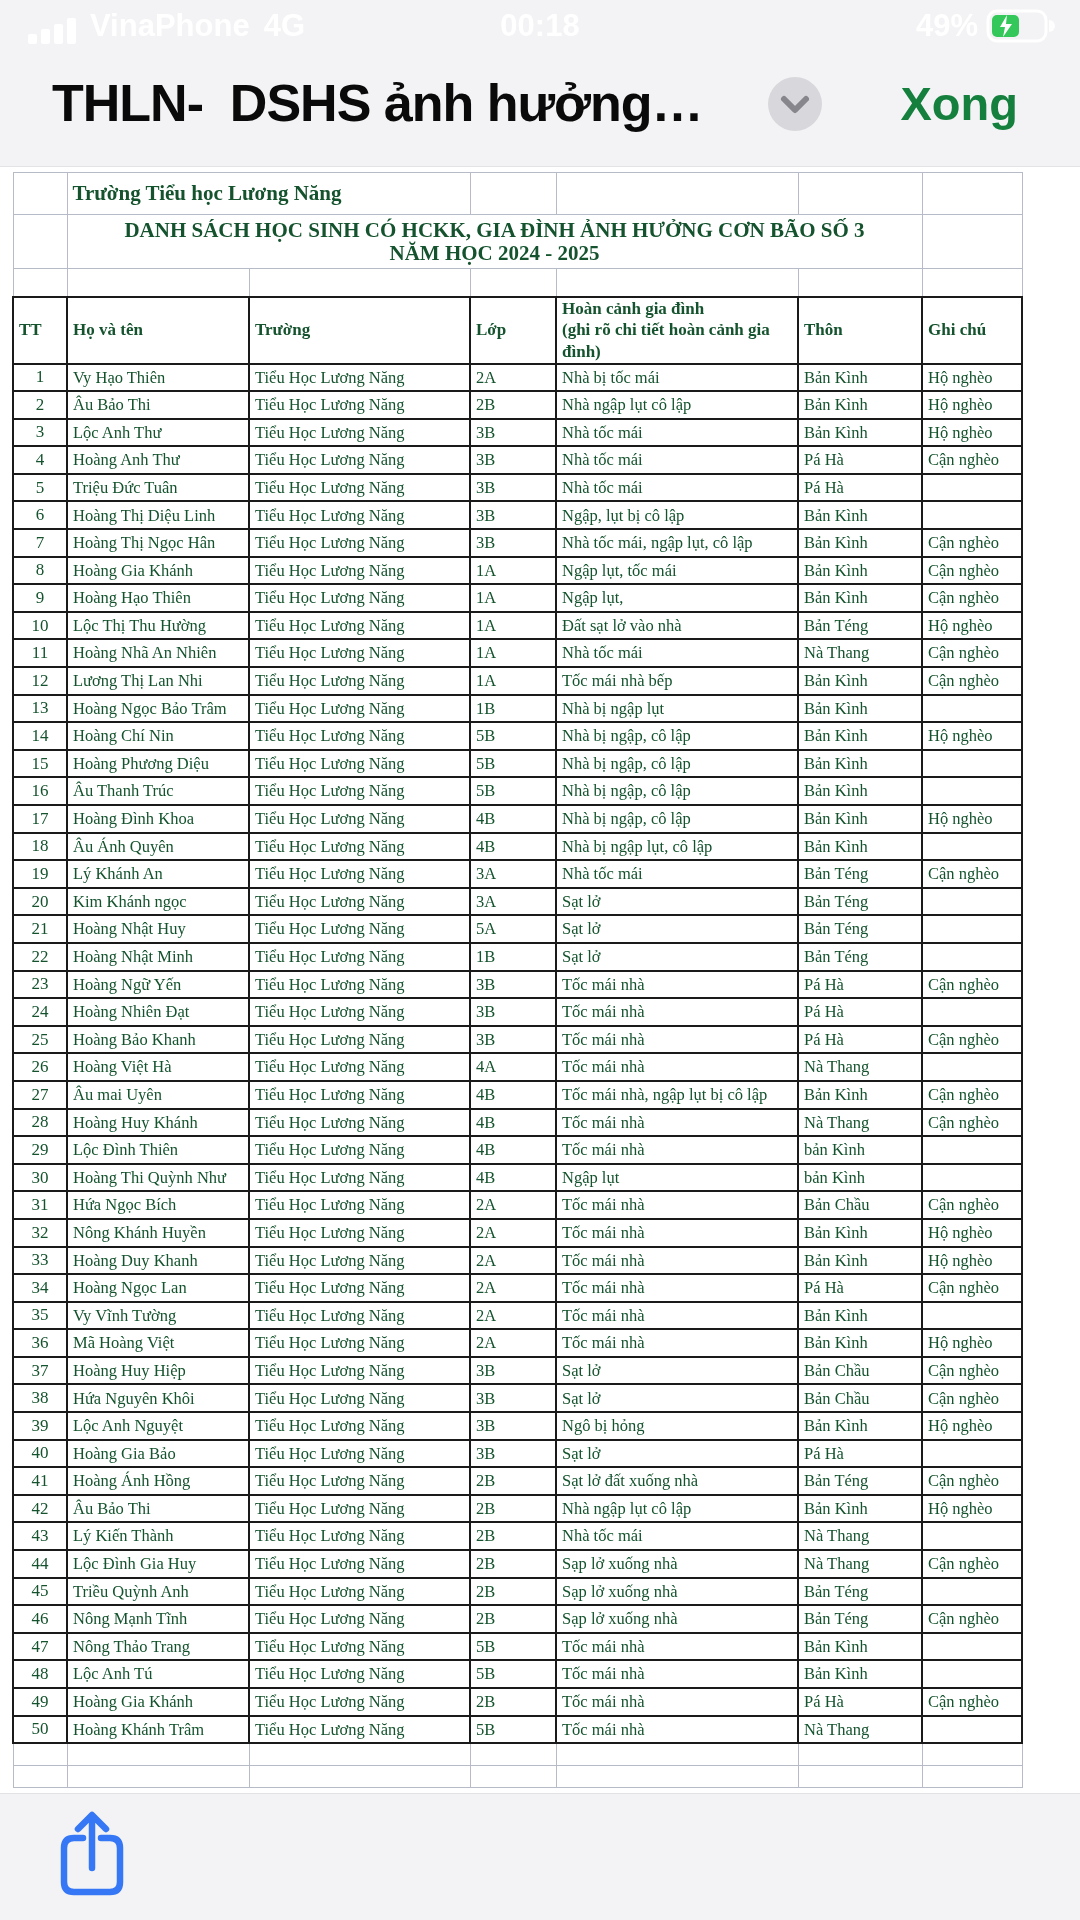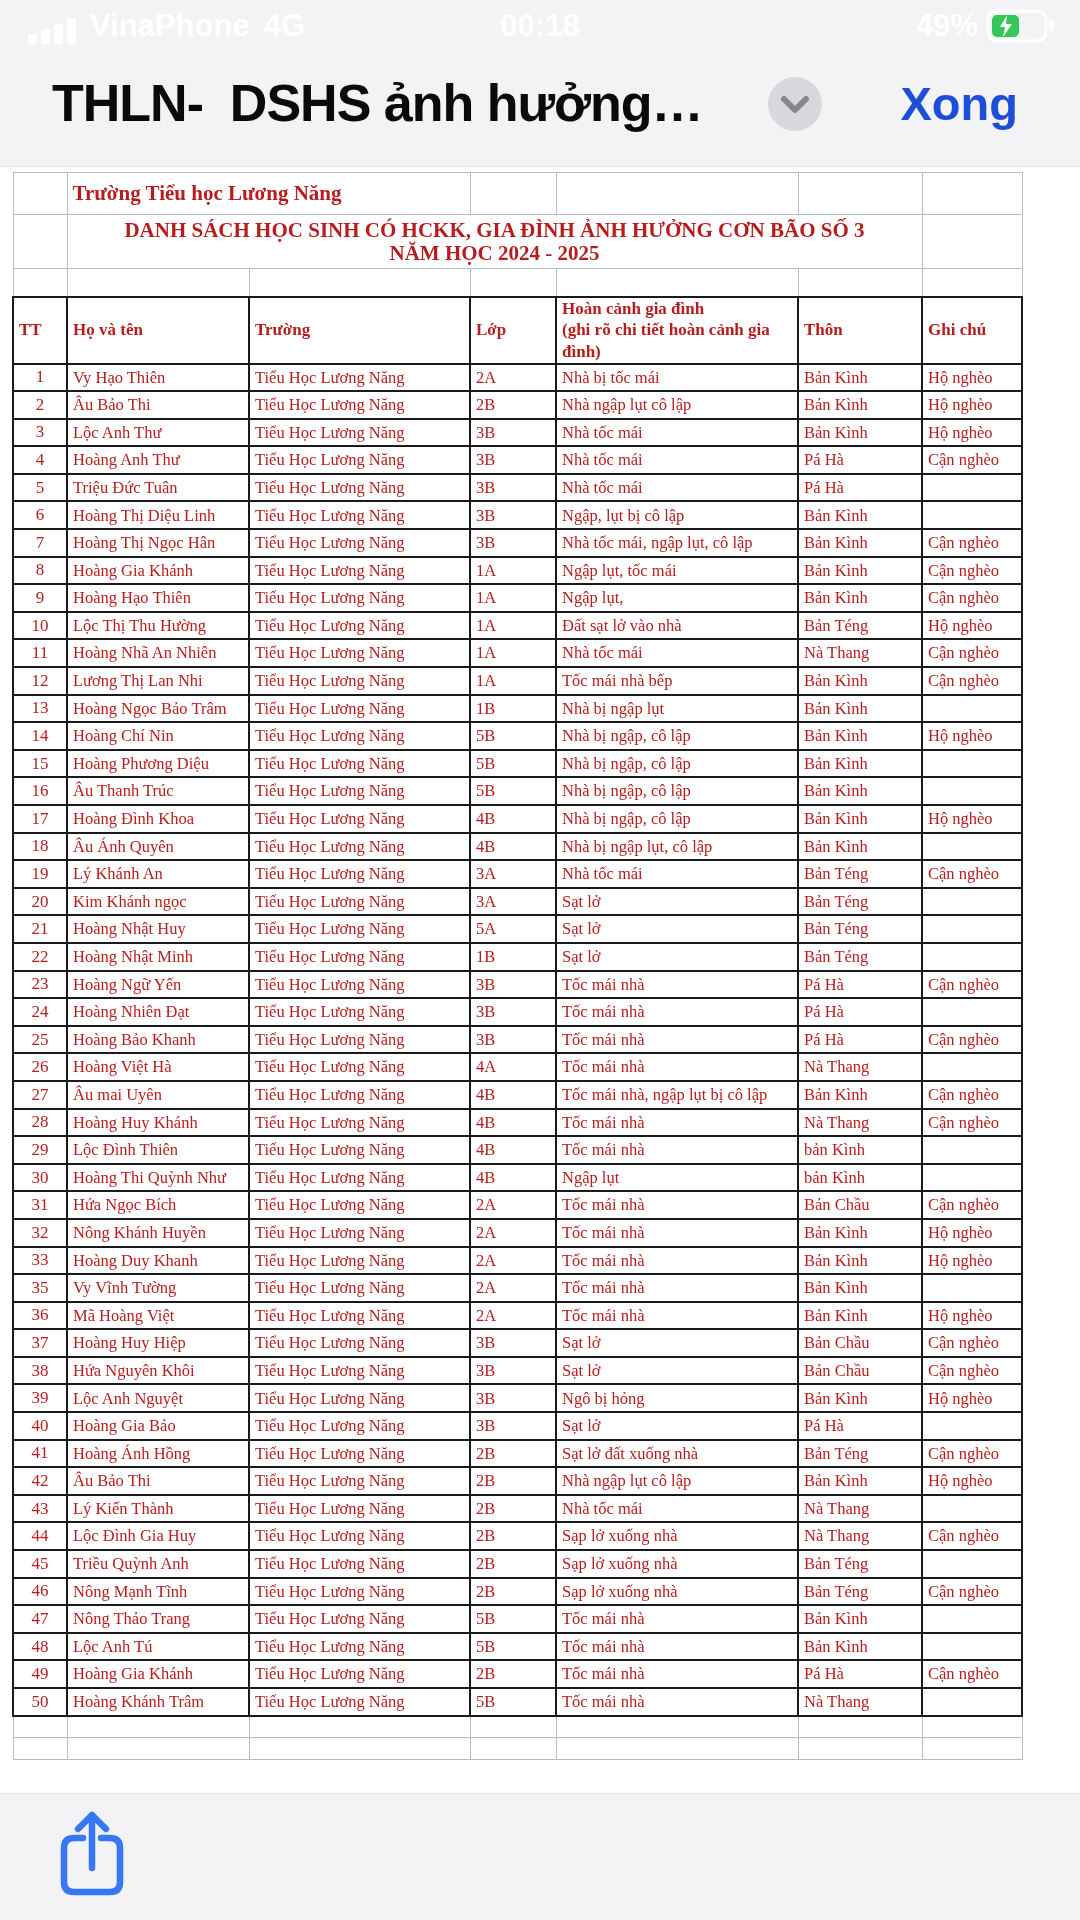--- a/index.html
+++ b/index.html
@@ -17,28 +17,28 @@
   .sb-center{position:absolute;left:0;right:0;top:8px;text-align:center;}
   .sb-right{position:absolute;right:24px;top:8px;display:flex;align-items:center;gap:8px;}
   .battery{position:relative;width:70px;height:34px;}
 
   .navbar{position:absolute;left:0;top:48px;width:1080px;height:110px;}
   .doc-title{position:absolute;left:52px;top:50%;transform:translateY(-50%);
              font-size:52px;font-weight:700;color:#0a0a0a;letter-spacing:-1px;white-space:pre;}
   .title-drop{position:absolute;left:768px;top:29px;width:54px;height:54px;border-radius:50%;
               background:#d8d8dc;display:flex;align-items:center;justify-content:center;}
   .done-btn{position:absolute;right:62px;top:50%;transform:translateY(-50%);
-            font-size:47px;font-weight:700;color:#1d4ed8;background:none;border:none;padding:0;
+            font-size:47px;font-weight:700;color:#15803d;background:none;border:none;padding:0;
             font-family:"Liberation Sans",sans-serif;}
 
   
   .sheet{position:absolute;left:0;top:167px;width:1080px;height:1626px;background:#ffffff;}
   table.grid{border-collapse:collapse;table-layout:fixed;width:1009px;
              position:absolute;left:12px;top:5px;
-             font-family:"Liberation Serif",serif;color:#b91c1c;}
+             font-family:"Liberation Serif",serif;color:#14532d;}
   table.grid td{overflow:hidden;vertical-align:middle;padding:0 5px;line-height:1.06;}
   
   tr.r-lite td{border:1px solid #b7bac7;}
   tr.r-school{height:42px;}
   tr.r-school td.school-cell{font-size:21px;font-weight:700;white-space:nowrap;overflow:visible;}
   tr.r-doctitle{height:54px;padding-left:17px;}
   td.doc-head{font-size:21px;font-weight:700;text-align:center;white-space:pre-line;line-height:1.3;}
   tr.r-gap{height:28px;}
   tr.r-bottom{height:22px;}
   
@@ -432,20 +432,29 @@
         <tr class="r-data">
           <td class="c0">33</td>
           <td class="c1">Hoàng Duy Khanh</td>
           <td class="c2">Tiểu Học Lương Năng</td>
           <td class="c3">2A</td>
           <td class="c4">Tốc mái nhà</td>
           <td class="c5">Bản Kình</td>
           <td class="c6">Hộ nghèo</td>
         </tr>
         <tr class="r-data">
+          <td class="c0">34</td>
+          <td class="c1">Hoàng Ngọc Lan</td>
+          <td class="c2">Tiểu Học Lương Năng</td>
+          <td class="c3">2A</td>
+          <td class="c4">Tốc mái nhà</td>
+          <td class="c5">Pá Hà</td>
+          <td class="c6">Cận nghèo</td>
+        </tr>
+        <tr class="r-data">
           <td class="c0">35</td>
           <td class="c1">Vy Vĩnh Tường</td>
           <td class="c2">Tiểu Học Lương Năng</td>
           <td class="c3">2A</td>
           <td class="c4">Tốc mái nhà</td>
           <td class="c5">Bản Kình</td>
           <td class="c6"></td>
         </tr>
         <tr class="r-data">
           <td class="c0">36</td>

